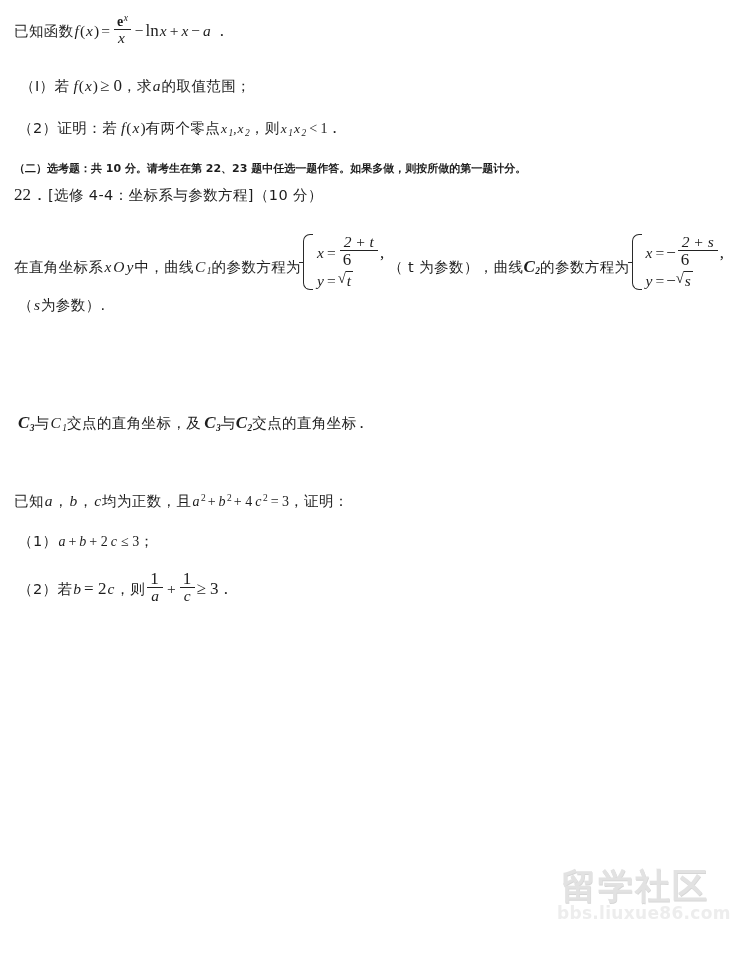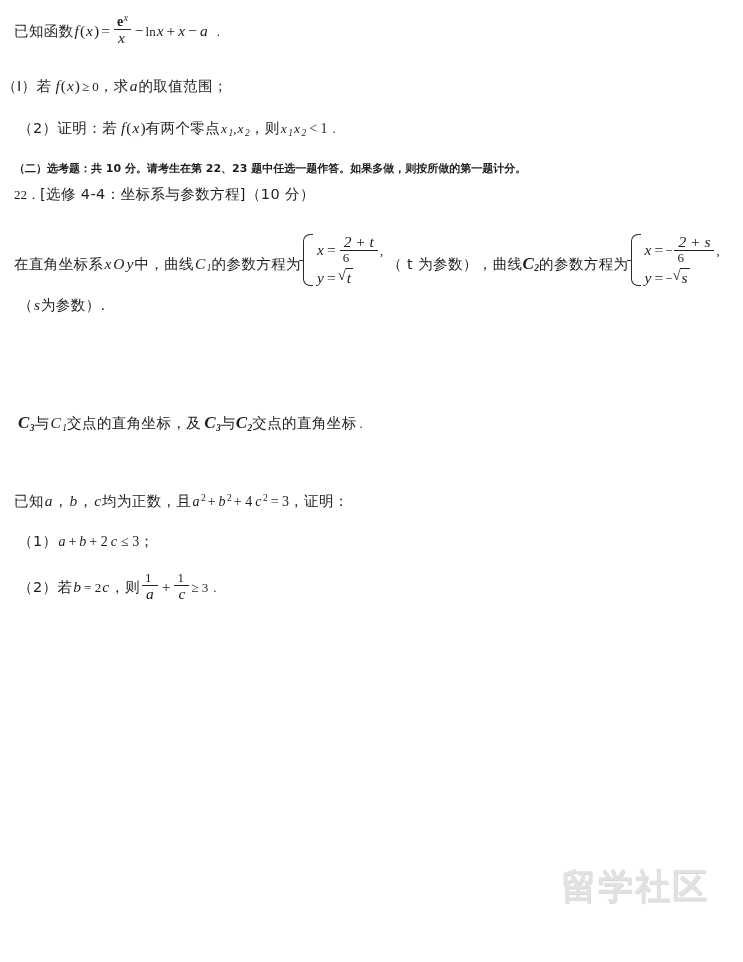--- a/index.html
+++ b/index.html
@@ -35,21 +35,21 @@
   }
   .mi {
     font-family: "Liberation Serif", "DejaVu Serif", serif;
     font-style: italic;
     font-size: 15.5px;
     padding: 0 1px;
   }
   .mn {
     font-family: "Liberation Serif", "DejaVu Serif", serif;
     font-style: normal;
-    font-size: 13px;
+    font-size: 17px;
   }
   .mo {
     font-family: "Liberation Serif", "DejaVu Serif", serif;
     font-style: normal;
     font-size: 15.5px;
     padding: 0 2px;
   }
   .bolden {
     font-weight: bold;
   }
@@ -195,21 +195,21 @@
 </style>
 </head>
 <body>
 
 <div class="page">
 
   <div class="line" style="left:14px; top:14px;">
     <span class="cn">已知函数</span><span class="mi">f</span><span class="paren-big">(</span><span class="mi">x</span><span class="paren-big">)</span><span class="mo">=</span><span class="frac"><span class="num"><span class="mn bolden" style="font-size:14px;">e</span><sup class="sm">x</sup></span><span class="den"><span class="mi">x</span></span></span><span class="mo">−</span><span class="mn">ln</span><span class="mi">x</span><span class="mo">+</span><span class="mi">x</span><span class="mo">−</span><span class="mi">a</span><span class="mn" style="padding-left:8px;">.</span>
   </div>
 
-  <div class="line" style="left:2px; top:77px;">
+  <div class="line" style="left:20px; top:77px;">
     <span class="cn">（Ⅰ）</span><span class="cn">若</span><span class="mi" style="padding-left:4px;">f</span><span class="paren-big">(</span><span class="mi">x</span><span class="paren-big">)</span><span class="mn" style="padding-left:2px;">≥ 0</span><span class="cn">，求</span><span class="mi">a</span><span class="cn">的取值范围；</span>
   </div>
 
   <div class="line" style="left:18px; top:119px;">
     <span class="cn">（2）</span><span class="cn">证明：若</span><span class="mi" style="padding-left:4px;">f</span><span class="paren-big">(</span><span class="mi">x</span><span class="paren-big">)</span><span class="cn">有两个零点</span><span class="mi" style="font-size:13.5px;">x</span><sub class="sm">1</sub><span class="mn" style="font-size:13px;">,</span><span class="mi" style="font-size:13.5px;">x</span><sub class="sm">2</sub><span class="cn">，则</span><span class="mi" style="font-size:13.5px;">x</span><sub class="sm">1</sub><span class="mi" style="font-size:13.5px;">x</span><sub class="sm">2</sub><span class="mn" style="font-size:14px; padding-left:3px;">&lt; 1</span><span class="mn" style="padding-left:5px;">.</span>
   </div>
 
   <div class="line bold-line" style="left:14px; top:163px;">
     <span>（二）选考题：共 10 分。请考生在第 22、23 题中任选一题作答。如果多做，则按所做的第一题计分。</span>
   </div>
@@ -240,15 +240,16 @@
   <div class="line" style="left:18px; top:533px;">
     <span class="cn">（1）</span><span class="mi" style="font-size:14px;">a</span><span class="mo" style="font-size:14px;">+</span><span class="mi" style="font-size:14px;">b</span><span class="mo" style="font-size:14px;">+ 2</span><span class="mi" style="font-size:14px;">c</span><span class="mn" style="font-size:14px; padding-left:3px;">≤ 3</span><span class="cn">；</span>
   </div>
 
   <div class="line" style="left:18px; top:570px;">
     <span class="cn">（2）</span><span class="cn">若</span><span class="mi">b</span><span class="mn" style="padding-left:2px;">= 2</span><span class="mi">c</span><span class="cn">，则</span><span class="frac"><span class="num"><span class="mn">1</span></span><span class="den"><span class="mi">a</span></span></span><span class="mo">+</span><span class="frac"><span class="num"><span class="mn">1</span></span><span class="den"><span class="mi">c</span></span></span><span class="mn">≥ 3</span><span class="mn" style="padding-left:5px;">.</span>
   </div>
 
   <div class="watermark">
     <div class="wm-cn">留学社区</div>
+    <div class="wm-url">bbs.liuxue86.com</div>
   </div>
 
 </div>
 
 </body></html>

